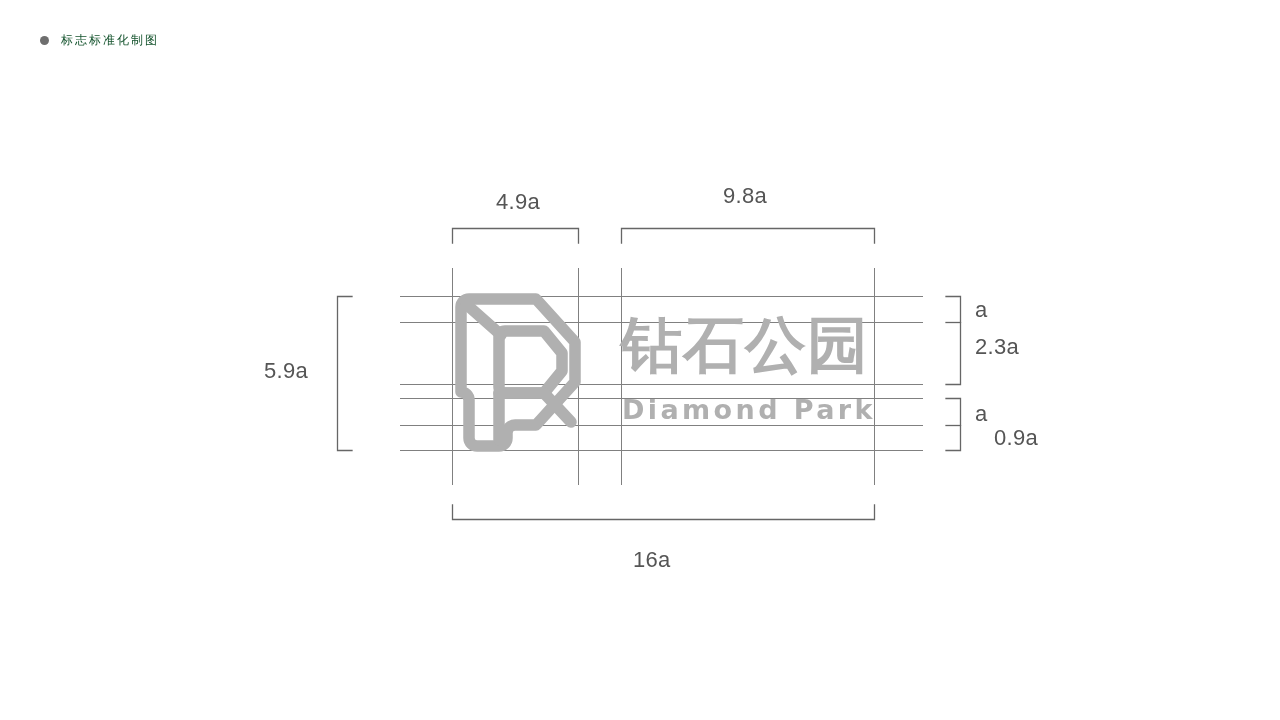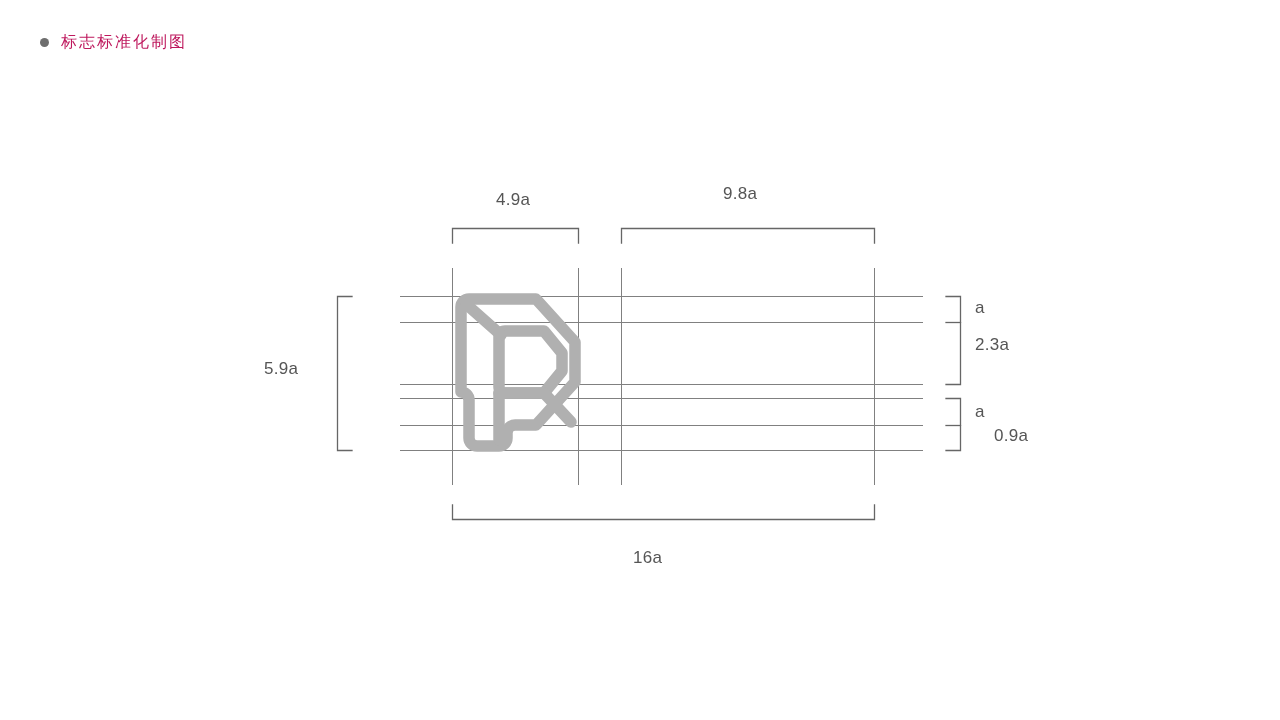--- a/index.html
+++ b/index.html
@@ -27,43 +27,43 @@
     gap: 12px;
   }
   .header-bullet {
     width: 9px;
     height: 9px;
     border-radius: 50%;
     background: #6e6e6e;
     flex: 0 0 auto;
   }
   .header-title {
-    font-size: 16px;
+    font-size: 12px;
     letter-spacing: 2px;
-    color: #be185d;
+    color: #14532d;
     line-height: 1;
     white-space: nowrap;
   }
 
   
   .diagram {
     position: absolute;
     left: 0;
     top: 0;
     width: 1280px;
     height: 720px;
   }
   .diagram svg {
     display: block;
   }
 
   
   .dim-label {
     position: absolute;
-    font-size: 17px;
+    font-size: 22px;
     color: #555555;
     letter-spacing: 0.3px;
     line-height: 1;
     white-space: nowrap;
   }
   .dim-top-1 { left: 496px; top: 191px; }
   .dim-top-2 { left: 723px; top: 185px; }
   .dim-left  { left: 264px; top: 360px; }
   .dim-r-1   { left: 975px; top: 299px; }
   .dim-r-2   { left: 975px; top: 336px; }
@@ -203,20 +203,24 @@
 
         <path d="M47,103 L47,150"></path>
 
         <path d="M92,103 L119,132"></path>
 
         <path d="M47,103 L92,103"></path>
       </g>
     </svg>
   </div>
 
+  <div class="logo-wordmark">
+    <div class="wordmark-cn">钻石公园</div>
+    <div class="wordmark-en">Diamond Park</div>
+  </div>
 
 </div>
 
 <div class="dim-label dim-top-1">4.9a</div>
 <div class="dim-label dim-top-2">9.8a</div>
 <div class="dim-label dim-left">5.9a</div>
 <div class="dim-label dim-r-1">a</div>
 <div class="dim-label dim-r-2">2.3a</div>
 <div class="dim-label dim-r-3">a</div>
 <div class="dim-label dim-r-4">0.9a</div>

